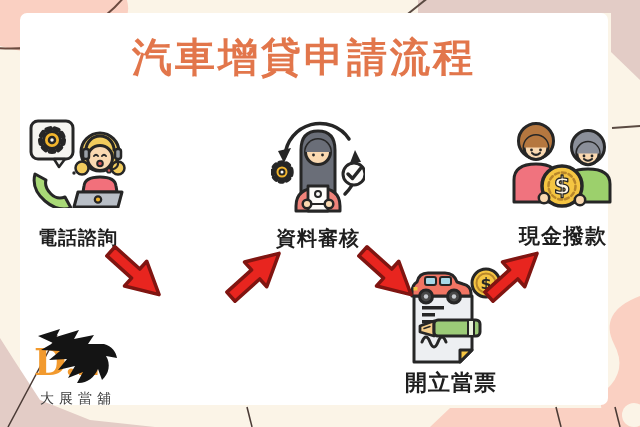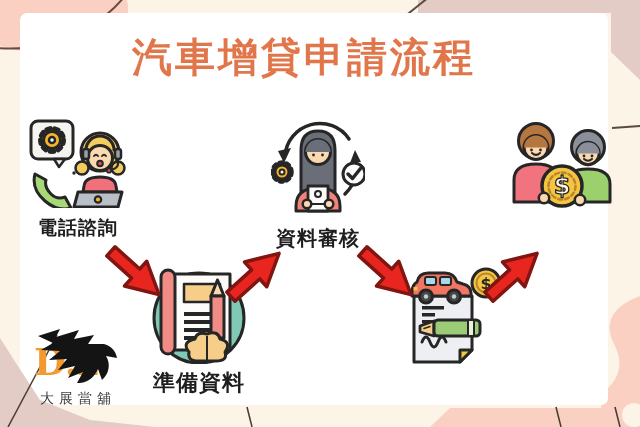--- a/index.html
+++ b/index.html
@@ -20,21 +20,21 @@
     position: absolute; left: 20px; top: 30px; width: 568px;
     margin: 0; text-align: center;
     font-size: 40px; font-weight: 700;
     color: #E2764B; letter-spacing: 3px;
   }
   .step { position: absolute; display: flex; flex-direction: column; align-items: center; }
   .step-label {
     font-weight: 700; color: #1E1E1E; text-align: center; letter-spacing: 1px;
   }
   #step-phone   { left: 22px;  top: 118px; width: 112px; }
-  #step-phone .step-label   { font-size: 19px; line-height: 27px; margin-top: 6px; }
+  #step-phone .step-label   { font-size: 19px; line-height: 27px; margin-top: 16px; }
   #step-prepare { left: 140px; top: 268px; width: 118px; }
   #step-prepare .step-label { font-size: 22px; margin-top: 4px; }
   #step-review  { left: 266px; top: 112px; width: 104px; }
   #step-review .step-label  { font-size: 20px; margin-top: 11px; }
   #step-ticket  { left: 394px; top: 266px; width: 114px; }
   #step-ticket .step-label  { font-size: 22px; margin-top: 2px; }
   #step-cash    { left: 502px; top: 120px; width: 122px; }
   #step-cash .step-label    { font-size: 21px; margin-top: 6px; }
   .arrow { position: absolute; width: 70px; height: 46px; }
   #arrow-1 { left: 100px; top: 250px; transform: rotate(42deg); }
@@ -110,40 +110,20 @@
         <path d="M56,68 q1,-9 16,-9 q15,0 16,9 l1,6 -34,0 z" fill="#F2707B"></path>
         <polygon points="50,74 94,74 90,89 46,89" fill="#B9BFC7"></polygon>
         <circle cx="70" cy="81.5" r="3.2" fill="#F2B52D" stroke-width="2.2"></circle>
       </g>
     </svg>
     <div class="step-label">
       <div>電話諮詢</div>
     </div>
   </div>
 
-  <div class="step" id="step-prepare">
-    <svg width="116" height="96" viewBox="0 0 116 96">
-      <g stroke="#262626" stroke-width="3" stroke-linejoin="round">
-        <circle cx="58" cy="50" r="45" fill="#7FC9B5"></circle>
-        <rect x="29" y="6" width="60" height="76" fill="#FDFCFA"></rect>
-        <rect x="20" y="2" width="14" height="84" rx="7" fill="#F08B85"></rect>
-        <rect x="43" y="16" width="36" height="18" fill="#F6CE8A" stroke-width="2.5"></rect>
-        <rect x="43" y="44" width="34" height="4" fill="#262626" stroke="none"></rect>
-        <rect x="43" y="52" width="34" height="4" fill="#262626" stroke="none"></rect>
-        <rect x="43" y="60" width="26" height="4" fill="#262626" stroke="none"></rect>
-        <rect x="43" y="68" width="18" height="4" fill="#262626" stroke="none"></rect>
-        <polygon points="70,28 83,28 76.5,12" fill="#FAD9B1"></polygon>
-        <polygon points="74,16 79,16 76.5,12" fill="#262626" stroke="none"></polygon>
-        <rect x="70" y="28" width="13" height="42" fill="#F08B85"></rect>
-        <path d="M48,84 q-8,-10 6,-13 q2,-8 12,-5 q11,-4 13,5 q12,3 5,13 q3,9 -9,9 l-18,0 q-11,0 -9,-9 z" fill="#F6CE8A"></path>
-        <path d="M66,68 L66,92" fill="none" stroke-width="2"></path>
-      </g>
-    </svg>
-    <div class="step-label">準備資料</div>
-  </div>
 
   <div class="step" id="step-review">
     <svg width="94" height="102" viewBox="0 0 94 102">
       <g stroke="#262626" stroke-width="3" stroke-linejoin="round" stroke-linecap="round">
         <path d="M14,44 A35,35 0 0 1 78,27" fill="none" stroke-width="3.5"></path>
         <polygon points="7,39 20,36 13,51" fill="#262626" stroke="none"></polygon>
         <path d="M84,46 A36,36 0 0 1 74,82" fill="none" stroke-width="3.5"></path>
         <polygon points="79,51 90,50 84,38" fill="#262626" stroke="none"></polygon>
         <circle cx="11" cy="60" r="9.5" fill="none" stroke-width="4.5" stroke-dasharray="3 4"></circle>
         <circle cx="11" cy="60" r="7" fill="#F2B52D"></circle>
@@ -185,20 +165,21 @@
         <circle cx="58" cy="30.5" r="2.2" fill="#C9CDD2" stroke="none"></circle>
         <circle cx="90" cy="17" r="14" fill="#F5C542"></circle>
         <circle cx="90" cy="17" r="9.5" fill="none" stroke="#B8862B" stroke-width="2"></circle>
         <text x="90" y="23" text-anchor="middle" font-size="16" font-weight="bold" fill="#262626" stroke="none" font-family="DejaVu Sans, sans-serif">$</text>
         <polygon points="24,60 38,55 38,70 24,66" fill="#F6CE8A" stroke-width="2.8"></polygon>
         <path d="M28,62.5 l6,-2" stroke-width="1.5"></path>
         <rect x="38" y="54" width="46" height="16" rx="4" fill="#9CCB78"></rect>
         <rect x="72" y="54" width="6" height="16" fill="#EAF2DD" stroke-width="2"></rect>
       </g>
     </svg>
+    <div class="step-label">開立當票</div>
   </div>
 
   <div class="step" id="step-cash">
     <svg width="120" height="96" viewBox="0 0 120 96">
       <g stroke="#262626" stroke-width="3" stroke-linejoin="round" stroke-linecap="round">
         <circle cx="33" cy="21" r="17.5" fill="#B5773F"></circle>
         <circle cx="33" cy="27.5" r="12" fill="#FAD9B1"></circle>
         <path d="M21,27.5 a12,12 0 0 1 24,0 z" fill="#B5773F" stroke="none"></path>
         <circle cx="28.5" cy="30" r="1.4" fill="#262626" stroke="none"></circle>
         <circle cx="37.5" cy="30" r="1.4" fill="#262626" stroke="none"></circle>
@@ -211,20 +192,21 @@
         <circle cx="89" cy="36" r="1.4" fill="#262626" stroke="none"></circle>
         <path d="M81,39 q4,3.5 8,0" fill="none" stroke-width="2"></path>
         <path d="M63,64 q0,-15 22,-15 q22,0 22,15 v18 h-44 z" fill="#9CD06C"></path>
         <circle cx="59" cy="66" r="20" fill="#F5C542" stroke-width="3.5"></circle>
         <circle cx="59" cy="66" r="13.5" fill="none" stroke="#B8862B" stroke-width="2.5" stroke-dasharray="4 3"></circle>
         <text x="59" y="74" text-anchor="middle" font-size="24" font-weight="bold" fill="#FFF6E3" stroke="#262626" stroke-width="1.3" font-family="DejaVu Sans, sans-serif">$</text>
         <circle cx="41" cy="78" r="5.2" fill="#FAD9B1" stroke-width="2.5"></circle>
         <circle cx="77" cy="80" r="5.2" fill="#FAD9B1" stroke-width="2.5"></circle>
       </g>
     </svg>
+    <div class="step-label">現金撥款</div>
   </div>
 
   <div class="arrow" id="arrow-1">
     <svg width="70" height="46" viewBox="0 0 80 48">
       <polygon points="3,17 41,17 41,5 77,24 41,43 41,31 3,31" fill="#E8251F" stroke="#801511" stroke-width="4" stroke-linejoin="round"></polygon>
     </svg>
   </div>
   <div class="arrow" id="arrow-2">
     <svg width="70" height="46" viewBox="0 0 80 48">
       <polygon points="3,17 41,17 41,5 77,24 41,43 41,31 3,31" fill="#E8251F" stroke="#801511" stroke-width="4" stroke-linejoin="round"></polygon>

